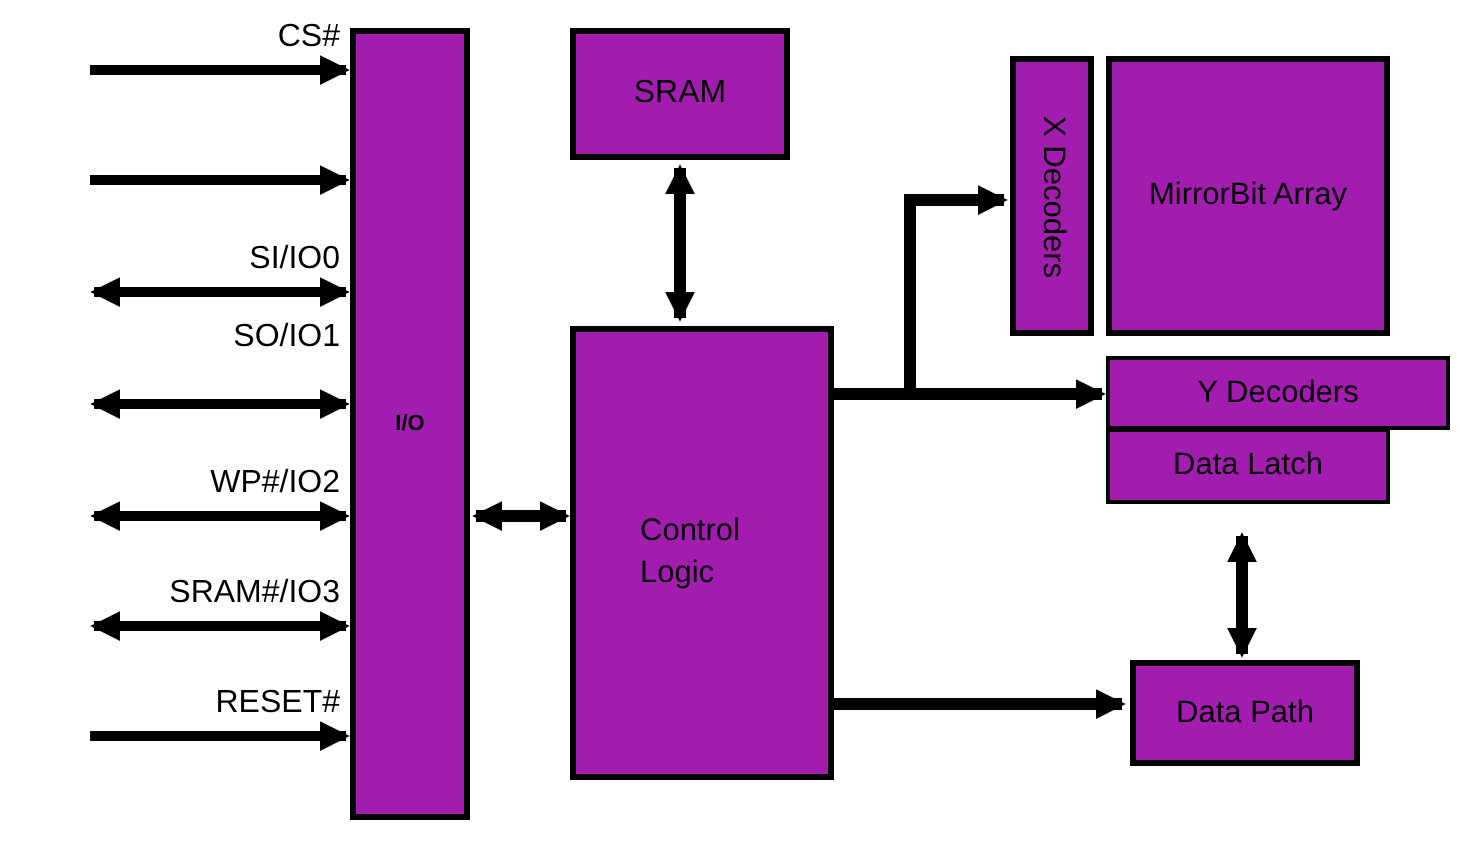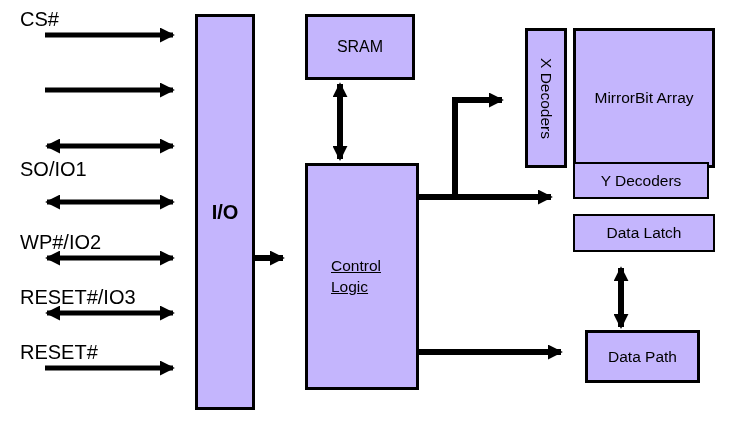--- a/index.html
+++ b/index.html
@@ -2,36 +2,36 @@
 <html><head>
 <meta charset="utf-8">
 <style>
   html,body{margin:0;padding:0;background:#fff;}
   #stage{
     position:relative;width:730px;height:430px;background:#fff;
     font-family:"Liberation Sans",sans-serif;color:#000;overflow:hidden;
   }
   #wires{position:absolute;left:0;top:0;width:730px;height:430px;}
   .sig{
-    position:absolute;left:20px;width:150px;text-align:left;
-    font-size:20px;line-height:18px;white-space:nowrap;
+    position:absolute;left:20px;width:150px;text-align:right;
+    font-size:16px;line-height:18px;white-space:nowrap;
   }
   .block{
-    position:absolute;box-sizing:border-box;border:3px solid #000;background:#c4b5fd;
+    position:absolute;box-sizing:border-box;border:3px solid #000;background:#a21caf;
     display:flex;align-items:center;justify-content:center;
-    font-size:15.5px;text-align:center;margin-left:20px;
+    font-size:15.5px;text-align:center;
   }
-  #io{left:175px;top:14px;width:60px;height:396px;font-weight:bold;font-size:20px;}
+  #io{left:175px;top:14px;width:60px;height:396px;font-weight:bold;font-size:11px;}
   #sram{left:285px;top:14px;width:110px;height:66px;font-size:16px;}
-  #ctrl{left:285px;top:163px;width:114px;height:227px;text-decoration:underline;}
+  #ctrl{left:285px;top:163px;width:132px;height:227px;}
   #ctrl .inner{width:62px;text-align:left;line-height:1.35;}
   #xdec{left:505px;top:28px;width:42px;height:140px;}
   #xdec .vert{writing-mode:vertical-rl;}
   #mba{left:553px;top:28px;width:142px;height:140px;}
-  #ydec{left:553px;top:162px;width:136px;height:37px;border-width:2px;}
+  #ydec{left:553px;top:178px;width:172px;height:37px;border-width:2px;}
   #dlatch{left:553px;top:214px;width:142px;height:38px;border-width:2px;}
   #dpath{left:565px;top:330px;width:115px;height:53px;}
   .ln{stroke:#000;fill:none;}
   .w5{stroke-width:5px;}
   .w6{stroke-width:6px;}
 </style>
 </head>
 <body>
 
 <div id="stage">
@@ -58,23 +58,24 @@
     <line class="ln w6" x1="396" y1="197" x2="551" y2="197" marker-end="url(#ah)"></line>
     <line class="ln w6" x1="455" y1="199" x2="455" y2="98"></line>
     <line class="ln w6" x1="452" y1="100" x2="502" y2="100" marker-end="url(#ah)"></line>
 
     <line class="ln w6" x1="621" y1="268" x2="621" y2="327" marker-start="url(#ah)" marker-end="url(#ah)"></line>
 
     <line class="ln w6" x1="400" y1="352" x2="561" y2="352" marker-start="url(#ah)" marker-end="url(#ah)"></line>
   </svg>
 
   <div class="sig" style="top:10px">CS#</div>
+  <div class="sig" style="top:121px">SI/IO0</div>
   <div class="sig" style="top:160px">SO/IO1</div>
   <div class="sig" style="top:233px">WP#/IO2</div>
-  <div class="sig" style="top:288px">RESET#/IO3</div>
+  <div class="sig" style="top:288px">SRAM#/IO3</div>
   <div class="sig" style="top:343px">RESET#</div>
 
   <div class="block" id="io">
     <span>I/O</span>
   </div>
 
   <div class="block" id="sram">
     <span>SRAM</span>
   </div>
 

